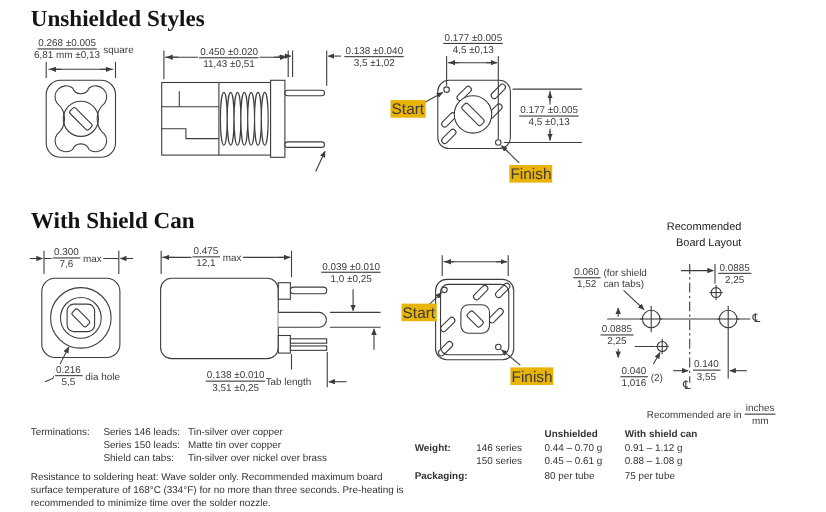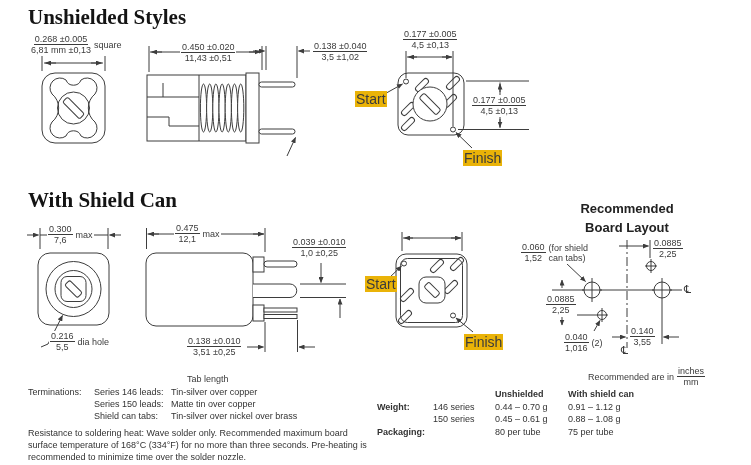--- a/index.html
+++ b/index.html
@@ -5,24 +5,24 @@
   html,body{margin:0;padding:0;background:#fff}
   .stage{position:relative;width:751px;height:465px;background:#fff;overflow:hidden;
          font-family:"Liberation Sans",sans-serif;color:#3b3b3b}
   .stage svg{position:absolute;left:0;top:0}
   .sec-title{position:absolute;margin:0;font-family:"Liberation Serif",serif;font-weight:bold;
              font-size:21px;color:#141414;white-space:nowrap}
   .dim{position:absolute;display:flex;align-items:center;gap:3px;font-size:9px;line-height:1.15;
        background:#fff;padding:0 1px;white-space:nowrap;color:#3b3b3b}
   .dim .frac{display:inline-flex;flex-direction:column;align-items:center}
   .dim .frac .t{border-bottom:1px solid #3b3b3b;padding:0 1px}
-  .dim.col{flex-direction:column;gap:16px;align-items:flex-start}
+  .dim.col{flex-direction:row;gap:0;align-items:center}
   .dim .sfx.wrap{white-space:normal;width:44px;line-height:1.12}
   .lbl{position:absolute;font-size:14px;background:#eab308;padding:0 1px;white-space:nowrap}
-  .bl-title{position:absolute;font-size:13px;font-weight:bold;text-align:center;line-height:1.45;color:#222}
+  .bl-title{position:absolute;font-size:10px;font-weight:normal;text-align:right;line-height:1.45;color:#222}
   .cl{position:absolute;font-family:"DejaVu Sans",sans-serif;font-size:11px;color:#3b3b3b}
   .notes{position:absolute;font-size:9px;line-height:12px;color:#333}
   .trow{display:flex;white-space:nowrap}
   .tlabel{width:66px;font-weight:normal}
   .titem{width:77px}
   .para{position:absolute;font-size:9px;line-height:12px;color:#333}
   .para b{font-weight:normal}
   .spec{position:absolute;display:grid;grid-template-columns:56px 62px 73px 70px;
         font-size:9px;line-height:12.5px;color:#333;white-space:nowrap}
   .spec .b{font-weight:bold}

